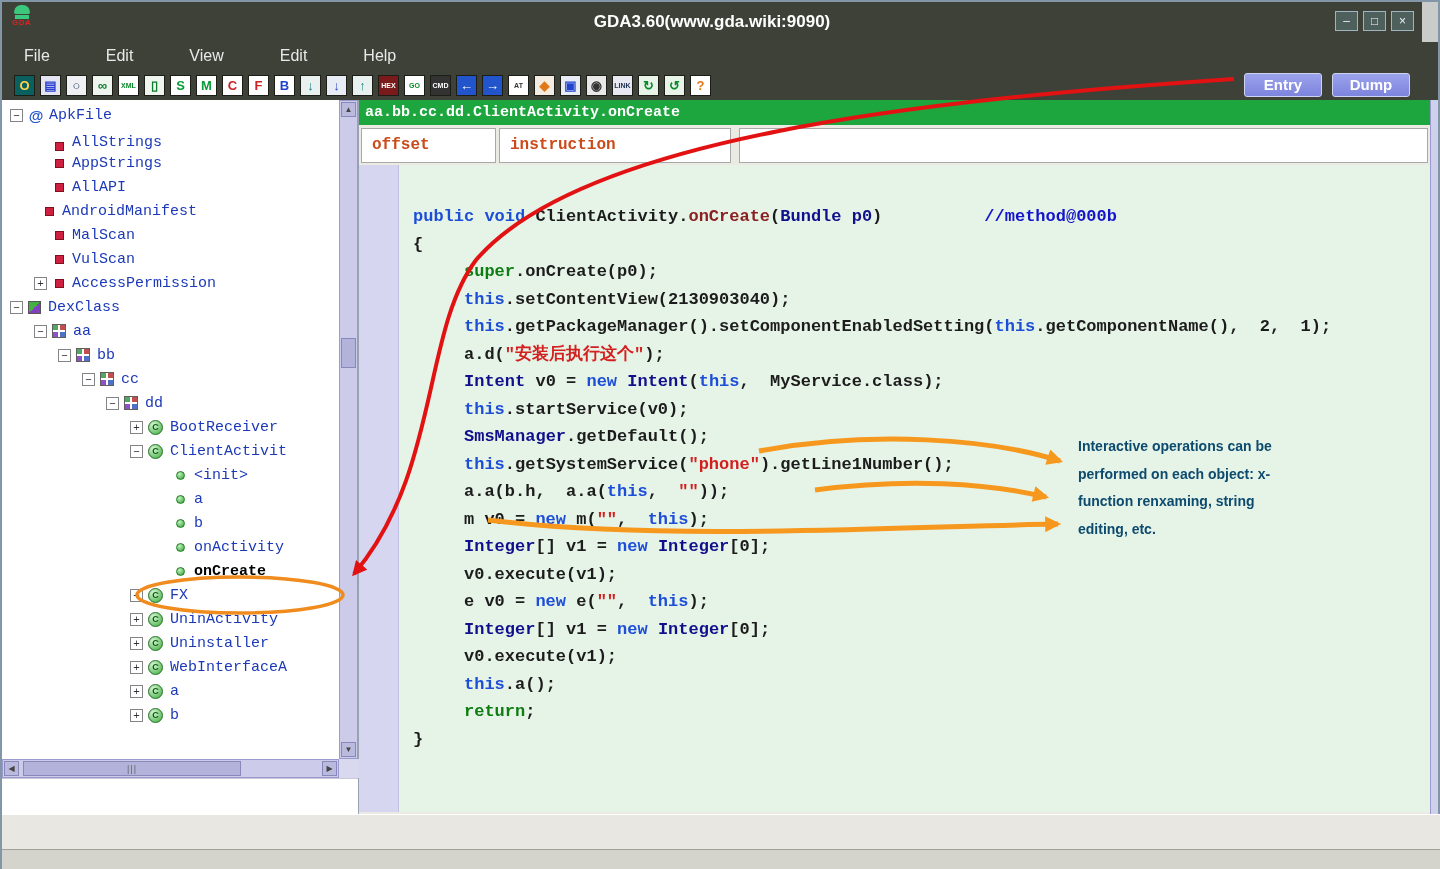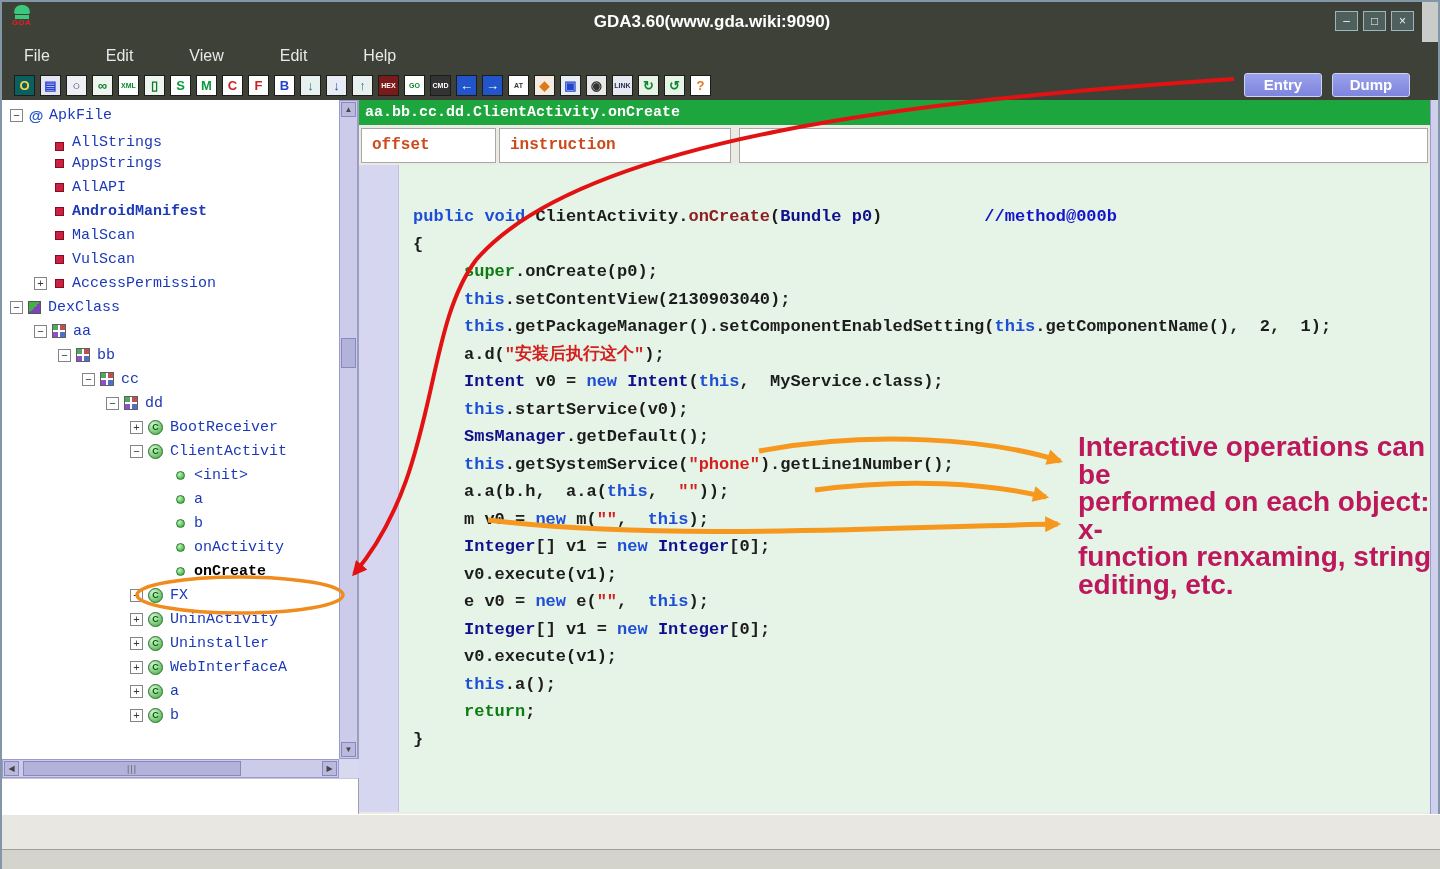--- a/index.html
+++ b/index.html
@@ -82,21 +82,21 @@
   .rvscroll{position:absolute;right:0;top:0;width:8px;height:714px;background:#cfd0ec;border-left:1px solid #9a9ace}
 
   
   .bottomstrip{position:absolute;left:0;top:812px;width:1440px;height:35px;background:#e8e7e1;border-top:1px solid #fff}
   .statusbar{position:absolute;left:0;top:847px;width:1440px;height:22px;background:#d4d3cc;border-top:1px solid #a0a09a}
 
   
   .overlay{position:absolute;inset:0;pointer-events:none;z-index:60}
   .overlay svg{position:absolute;inset:0}
   .note-purple{position:absolute;left:976px;top:360px;font-size:31px;font-weight:bold;color:#6f2090;text-shadow:2px 2px 3px rgba(90,90,90,.45)}
-  .note-orange{position:absolute;left:1076px;top:431px;width:354px;font-size:28px;font-weight:bold;color:#be185d;line-height:27.5px}
+  .note-orange{position:absolute;left:1076px;top:431px;width:354px;font-size:14px;font-weight:bold;color:#0c4a6e;line-height:27.5px}
 </style>
 </head>
 <body>
 
 <div id="app">
 
   <div class="titlebar">
     <div class="logo">
       <span class="robot"></span>
       <span class="logo-text">GDA</span>
@@ -166,21 +166,21 @@
         <div class="trow" style="padding-left: 32px;">
           <span class="spacer"></span>
           <span class="ticon redsq"></span>
           <span class="tlabel">AppStrings</span>
         </div>
         <div class="trow" style="padding-left: 32px;">
           <span class="spacer"></span>
           <span class="ticon redsq"></span>
           <span class="tlabel">AllAPI</span>
         </div>
-        <div class="trow" style="padding-left: 32px; font-weight: bold;">
+        <div class="trow" style="padding-left: 22px;">
           <span class="spacer"></span>
           <span class="ticon redsq"></span>
           <span class="tlabel">AndroidManifest</span>
         </div>
         <div class="trow" style="padding-left: 32px;">
           <span class="spacer"></span>
           <span class="ticon redsq"></span>
           <span class="tlabel">MalScan</span>
         </div>
         <div class="trow" style="padding-left: 32px;">

